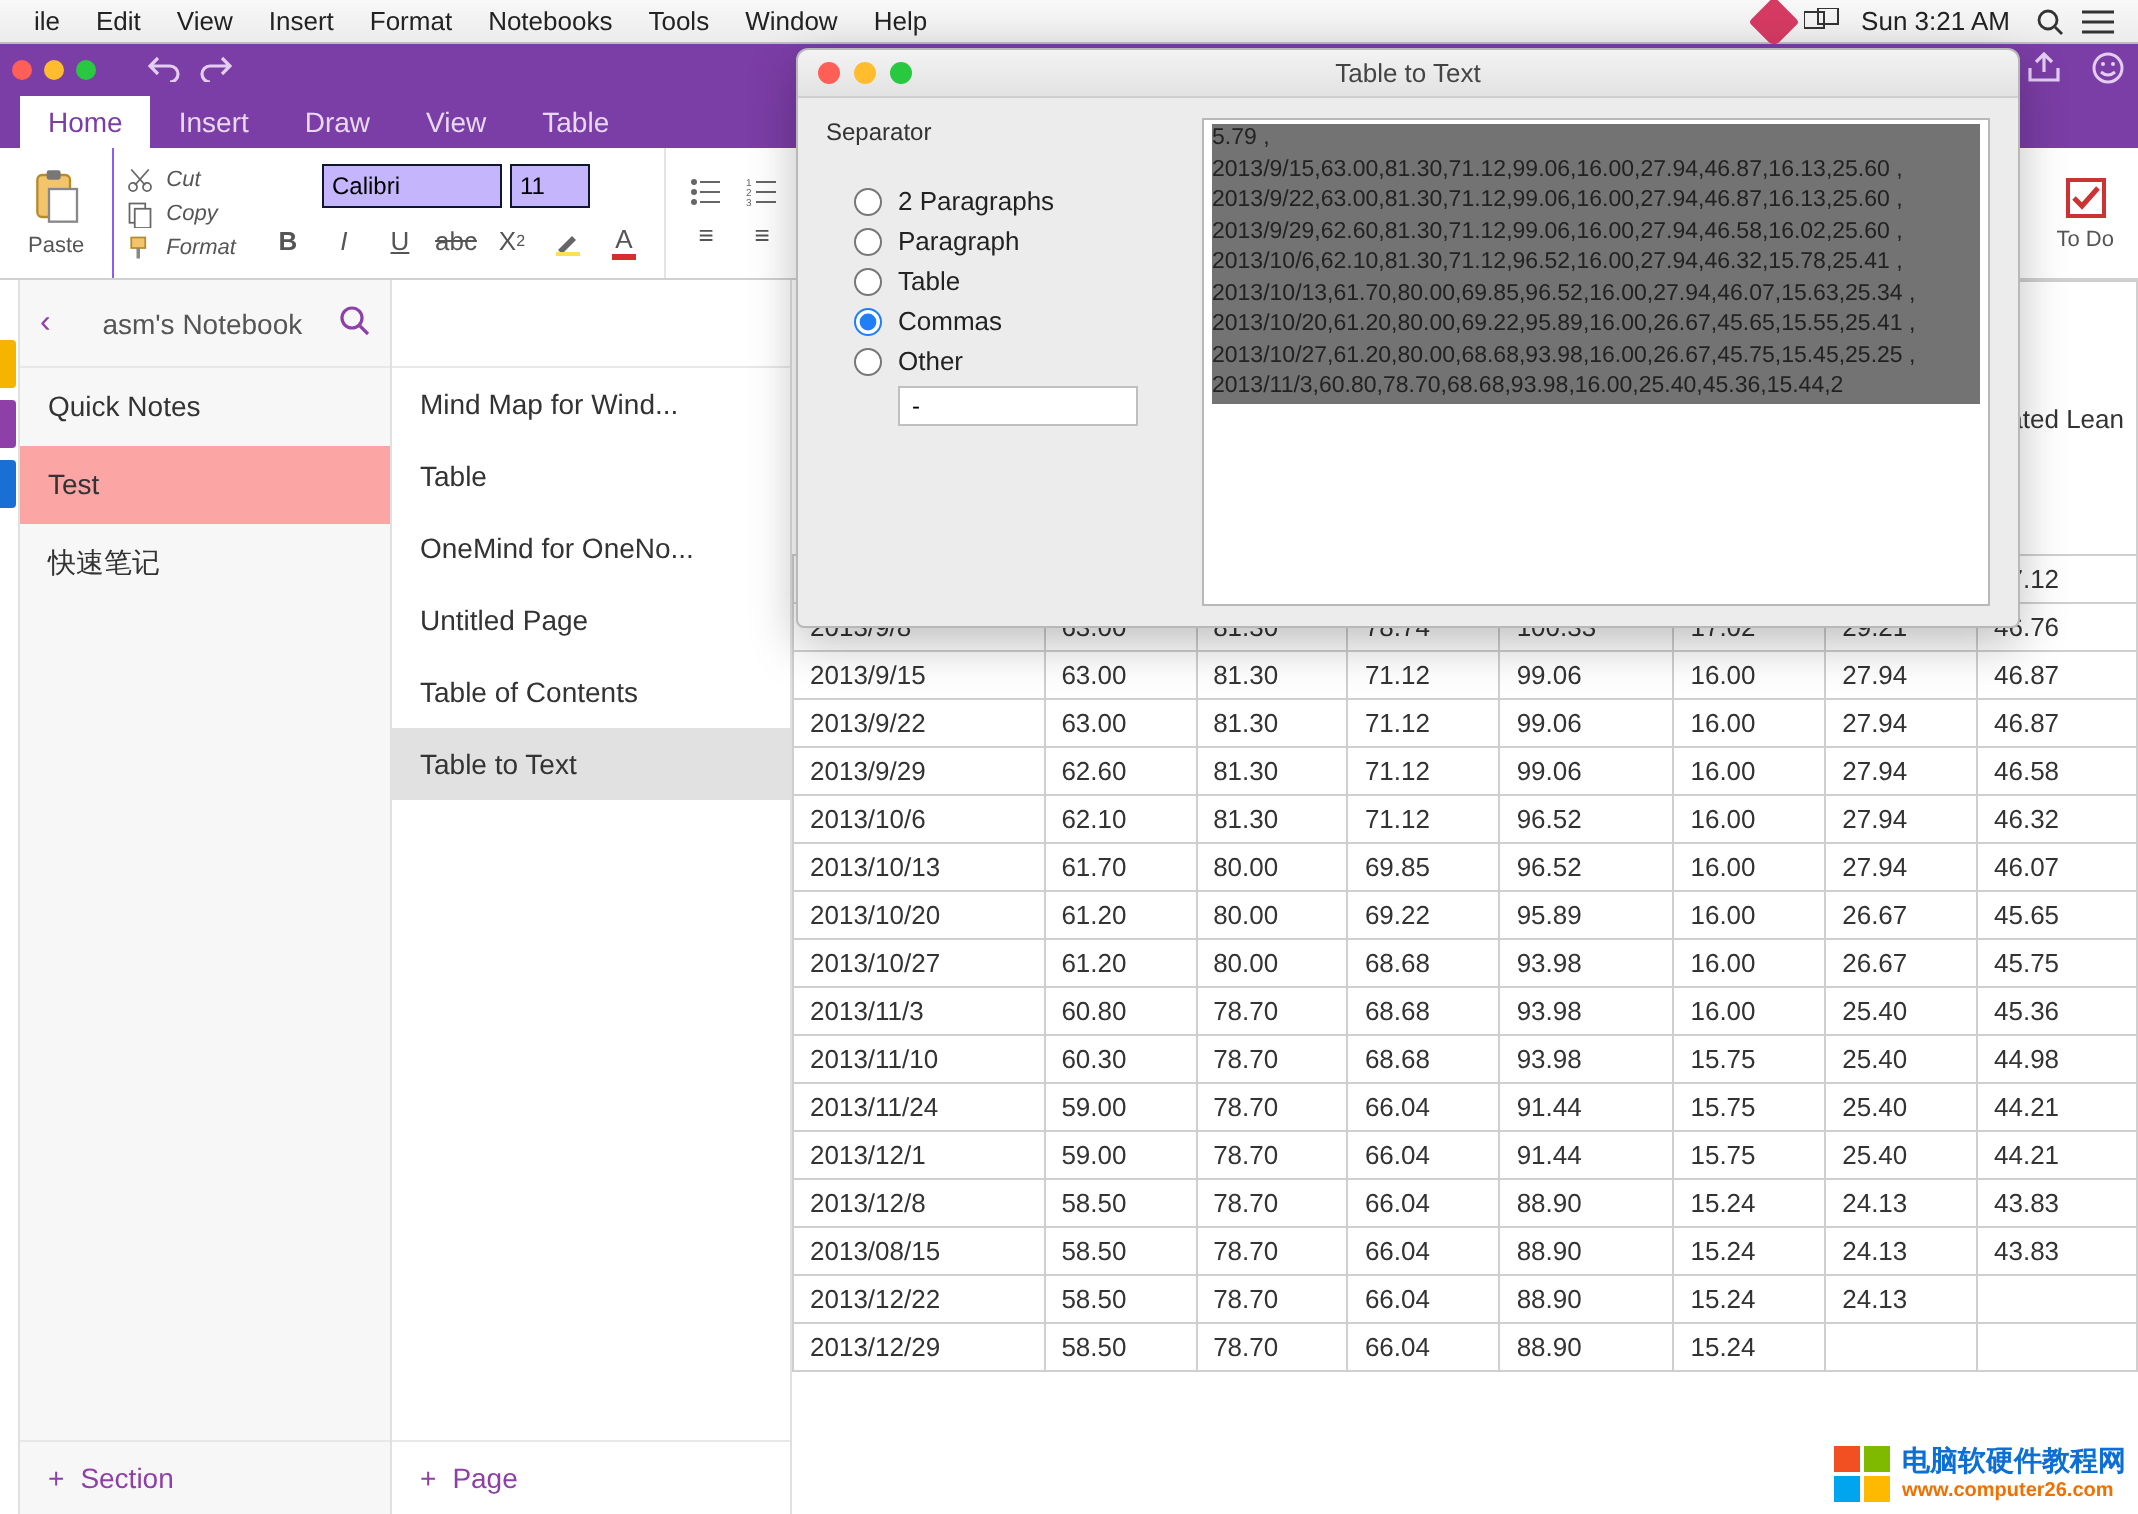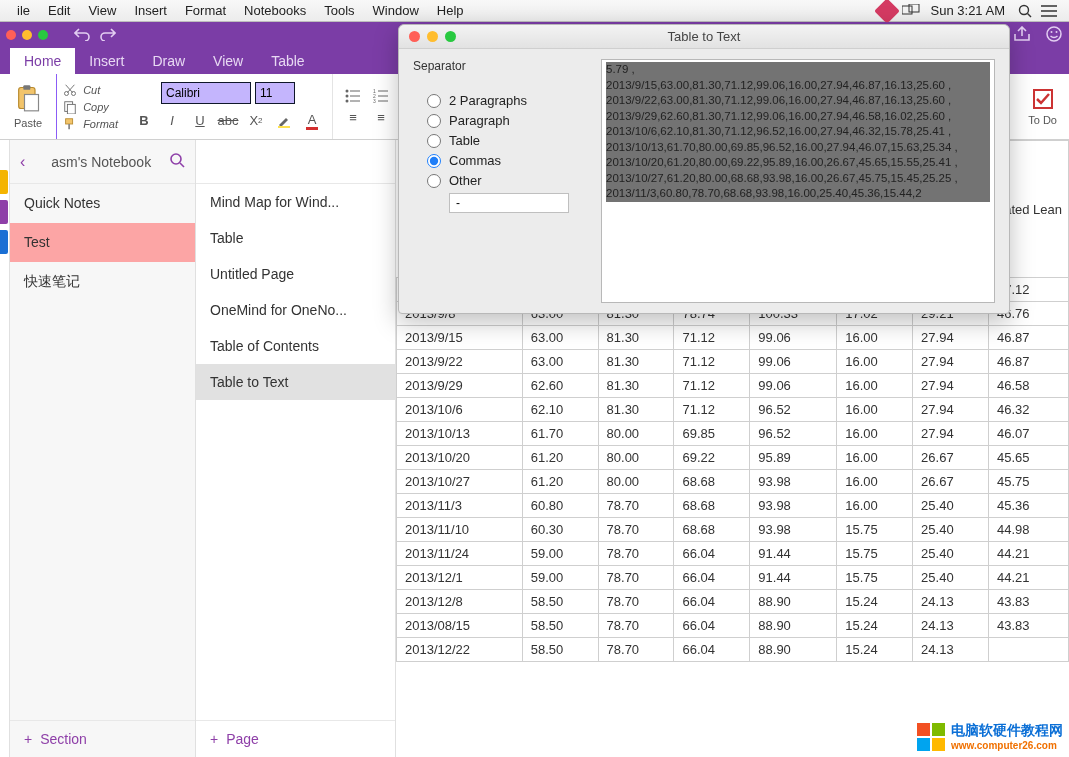--- a/index.html
+++ b/index.html
@@ -303,22 +303,22 @@
         <span>+</span>
         <span>Section</span>
       </div>
   </div>
 
   <div class="pages">
     <div style="height:44px;border-bottom:1px solid #e8e8e8;"></div>
     <div id="pages-list">
         <div class="item">Mind Map for Wind...</div>
         <div class="item">Table</div>
+        <div class="item">OneMind for OneNo...</div>
         <div class="item">Untitled Page</div>
-        <div class="item">OneMind for OneNo...</div>
         <div class="item">Table of Contents</div>
         <div class="item sel">Table to Text</div>
       </div>
     <div class="footer">
         <span>+</span>
         <span>Page</span>
       </div>
   </div>
 
   <div class="content">
@@ -481,20 +481,30 @@
             <td class="lastcol">43.83</td>
           </tr>
           <tr>
             <td>2013/12/22</td>
             <td>58.50</td>
             <td>78.70</td>
             <td>66.04</td>
             <td>88.90</td>
             <td>15.24</td>
             <td>24.13</td>
+            <td class="lastcol"></td>
+          </tr>
+          <tr>
+            <td>2013/12/29</td>
+            <td>58.50</td>
+            <td>78.70</td>
+            <td>66.04</td>
+            <td>88.90</td>
+            <td>15.24</td>
+            <td></td>
             <td class="lastcol"></td>
           </tr>
         </tbody>
     </table>
   </div>
 </div>
 
 <div class="dialog">
   <div class="dtitle">
     <div class="dots">

